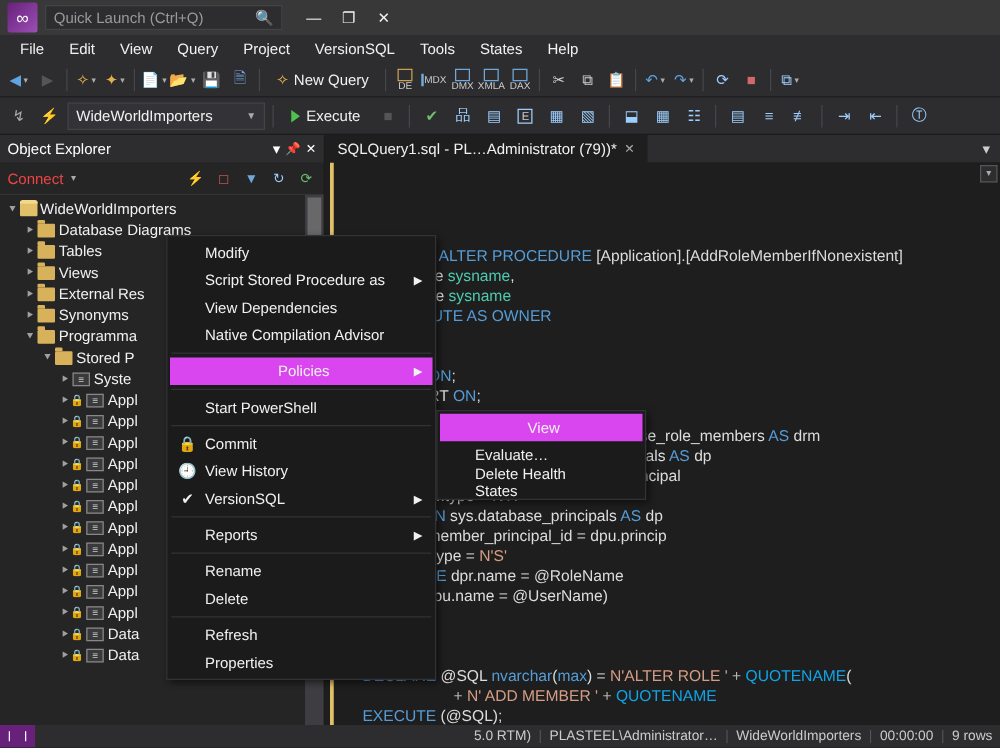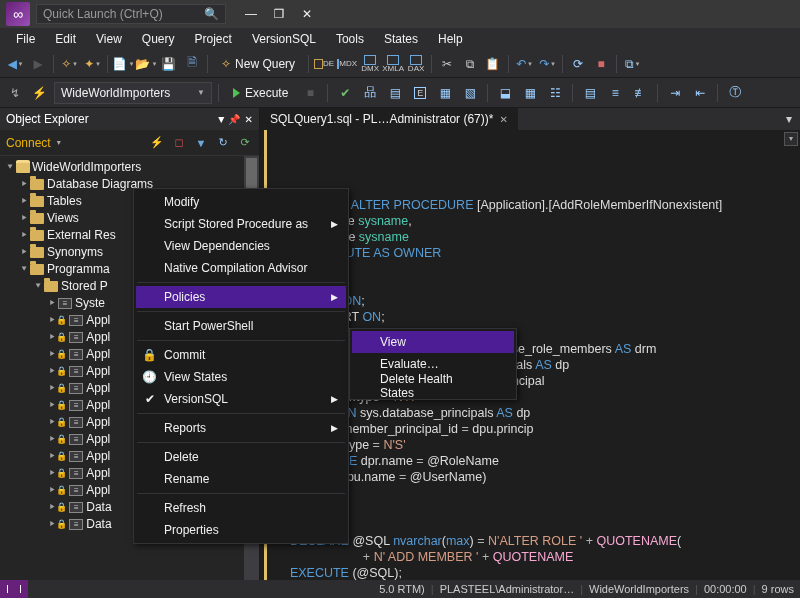--- a/index.html
+++ b/index.html
@@ -24,47 +24,47 @@
   .execbtn { height:22px; padding:0 8px; display:flex; align-items:center; gap:5px; color:#f1f1f1; }
   .execbtn .tri { width:0;height:0;border-left:7px solid #4ec14e;border-top:5px solid transparent;border-bottom:5px solid transparent;}
   .icon-box { display:inline-block; border:1px solid #9ccfff; width:12px; height:10px; }
   .content { position:absolute; top:108px; bottom:18px; left:0; right:0; display:flex; }
   .explorer { width:260px; background:#252526; border-right:1px solid #1b1b1c; display:flex; flex-direction:column; }
   .pane-title { height:22px; background:#2d2d30; color:#fff; padding:0 6px; font-size:12px; display:flex; align-items:center; gap:4px; }
   .pane-title .spacer { flex:1; }
   .pane-title .pin { font-size:10px; }
   .pane-title .x { font-size:10px; }
   .connectbar { height:26px; display:flex; align-items:center; gap:6px; padding:0 6px; border-bottom:1px solid #333; }
-  .connectbar .lbl { color:#eab308; }
+  .connectbar .lbl { color:#ef4444; }
   .connectbar .ico { width:16px; height:16px; display:flex;align-items:center;justify-content:center;font-size:11px;color:#cdcdcd; }
   .tree { flex:1; overflow:hidden; font-size:12px; padding:2px 0; }
   .node { display:flex; align-items:center; height:16px; line-height:16px; color:#f1f1f1; white-space:nowrap; margin:1px 0; }
   .tw { width:12px; text-align:center; font-size:9px; color:#a0a0a0; }
   .db-ico { width:14px; height:12px; margin-right:2px; background:#e2c069; border-radius:1px; position:relative;}
   .db-ico::before{ content:""; position:absolute; left:0; right:0; top:-1px; height:3px; background:#f3d88a; border-radius:2px 2px 0 0;}
   .fold-ico { width:14px; height:11px; margin-right:3px; background:#d8b25a; border-radius:1px; position:relative;}
   .fold-ico::before{content:"";position:absolute;left:0;top:-3px;width:6px;height:3px;background:#d8b25a;border-radius:1px 1px 0 0;}
   .sp-ico { width:14px; height:11px; margin-right:3px; background:#3a3a3d; border:1px solid #888; position:relative;}
   .sp-ico::after{content:"≡";position:absolute;inset:0;font-size:8px;line-height:9px;text-align:center;color:#ccc;}
   .lock { font-size:9px; color:#e0b050; margin-left:-2px; margin-right:2px;}
   .editor-area { flex:1; display:flex; flex-direction:column; background:#1e1e1e; }
   .tabstrip { height:22px; background:#2d2d30; display:flex; align-items:stretch; }
   .tab { background:#1e1e1e; padding:3px 10px; font-size:12px; color:#f1f1f1; display:flex; align-items:center; gap:6px; border-top:0; }
   .tab .x { color:#aaa; font-size:10px;}
   .code { flex:1; background:#1e1e1e; color:#dcdcdc; font-family:Consolas,monospace; font-size:12.5px; line-height:16px; padding:3px 0 0 12px; white-space:pre; overflow:hidden; position:relative; border-left:4px solid #1e1e1e;}
   .code .gutter { position:absolute; left:0; top:0; bottom:0; width:3px; background:#e2c069; }
   .kw { color:#569cd6; }
   .ty { color:#4ec9b0; }
-  .kw2 { color:#f9a8d4; }
+  .kw2 { color:#0ea5e9; }
   .num { color:#b5cea8; }
   .str { color:#d69d85; }
   .op { color:#b4b4b4; }
   .context-menu { position:absolute; background:#1b1b1c; border:1px solid #333337; box-shadow:2px 2px 6px rgba(0,0,0,.6); padding:2px; font-size:12px; z-index:50; }
   .cm-item { height:22px; display:flex; align-items:center; padding:0 24px 0 28px; color:#f1f1f1; cursor:default; position:relative;}
-  .cm-item.hl { background:#4c1d95; }
+  .cm-item.hl { background:#d946ef;justify-content:center; }
   .cm-item .arrow { position:absolute; right:8px; font-size:9px; }
   .cm-ico { position:absolute; left:6px; width:16px; text-align:center; }
   .cm-sep { height:1px; background:#333337; margin:3px 1px; }
   .statusbar { position:absolute; left:0; right:0; bottom:0; height:18px; background:#2d2d30; color:#cccccc; font-size:11px; display:flex; align-items:center; padding-left:8px; }
   .statusbar .purple { width:28px; height:18px; background:#68217a; margin-left:-8px; margin-right:8px; display:flex;align-items:center;justify-content:center;}
   .statusbar .purple span { width:14px;height:8px;border:1px solid #fff;border-top:none;border-bottom:none;}
   .status-right { position:absolute; right:6px; bottom:0; height:18px; display:flex; align-items:center; gap:6px; font-size:11px; color:#ccc;}
   .status-right .div { color:#555; }
   .scroll-v { position:absolute; right:0; top:0; bottom:0; width:15px; background:#3e3e42; }
   .scroll-v .thumb { position:absolute; left:2px; right:2px; background:#686868; }
@@ -109,21 +109,21 @@
   <div class="tb dd" style="color:#cda">📄</div>
   <div class="tb dd" style="color:#e0b050">📂</div>
   <div class="tb" style="color:#7aa7e0">💾</div>
   <div class="tb" style="color:#7aa7e0">🗎</div>
   <div class="sep"></div>
   <div class="newquery">
     <span style="color:#e0b050">✧</span>
     <span>New Query</span>
   </div>
   <div class="sep"></div>
-  <div class="tb" style="font-size:8px;flex-direction:row;line-height:7px">
+  <div class="tb" style="font-size:8px;flex-direction:column;line-height:7px">
       <span class="icon-box" style="border-color:#c8a050"></span>
       <span>DE</span>
     </div>
   <div class="tb" style="font-size:8px;flex-direction:row;line-height:7px">
       <span class="icon-box" style="border-color:#6fa8dc"></span>
       <span>MDX</span>
     </div>
   <div class="tb" style="font-size:8px;flex-direction:column;line-height:7px">
       <span class="icon-box" style="border-color:#6fa8dc"></span>
       <span>DMX</span>
@@ -333,21 +333,21 @@
           <span class="lock">🔒</span>
           <span class="sp-ico"></span>
           <span>Data</span>
         </div>
       </div>
   </div>
 
   <div class="editor-area">
     <div class="tabstrip">
       <div class="tab">
-        <span>SQLQuery1.sql - PL…Administrator (67))*</span>
+        <span>SQLQuery1.sql - PL…Administrator (79))*</span>
         <span class="x">✕</span>
       </div>
       <div style="flex:1"></div>
       <div class="tb">▾</div>
     </div>
     <div class="code" id="code">
       <div class="gutter"></div>
       <div class="split-btn">▾</div>
     <div><span class="kw">CREATE OR ALTER PROCEDURE</span><span> [Application].[AddRoleMemberIfNonexistent]</span></div><div><span>  @RoleName </span><span class="ty">sysname</span><span>,</span></div><div><span>  @UserName </span><span class="ty">sysname</span></div><div><span class="kw">WITH EXECUTE AS OWNER</span></div><div>&nbsp;</div><div>&nbsp;</div><div><span>NOCOUNT </span><span class="kw">ON</span><span>;</span></div><div><span>XACT_ABORT </span><span class="kw">ON</span><span>;</span></div><div>&nbsp;</div><div><span class="kw">OT EXISTS</span><span> (</span><span class="kw">SELECT</span><span> </span><span class="num">1</span><span> </span><span class="kw">FROM</span><span> sys.database_role_members </span><span class="kw">AS</span><span> drm</span></div><div><span>              </span><span class="kw">INNER JOIN</span><span> sys.database_principals </span><span class="kw">AS</span><span> dp</span></div><div><span>              </span><span class="kw">ON</span><span> drm.role_principal_id </span><span class="op">=</span><span> dpr.principal</span></div><div><span>                   pr.type </span><span class="op">=</span><span> </span><span class="str">N'R'</span></div><div><span>               </span><span class="kw">JOIN</span><span> sys.database_principals </span><span class="kw">AS</span><span> dp</span></div><div><span>               m.member_principal_id </span><span class="op">=</span><span> dpu.princip</span></div><div><span>               pu.type </span><span class="op">=</span><span> </span><span class="str">N'S'</span></div><div><span>          </span><span class="kw">WHERE</span><span> dpr.name </span><span class="op">=</span><span> @RoleName</span></div><div><span>          </span><span class="kw">AND</span><span> dpu.name </span><span class="op">=</span><span> @UserName)</span></div><div><span class="kw">N</span></div><div><span class="kw">BEGIN TRY</span></div><div>&nbsp;</div><div><span>    </span><span class="kw">DECLARE</span><span> @SQL </span><span class="kw">nvarchar</span><span>(</span><span class="kw">max</span><span>) </span><span class="op">=</span><span> </span><span class="str">N'ALTER ROLE '</span><span> </span><span class="op">+</span><span> </span><span class="kw2">QUOTENAME</span><span>(</span></div><div><span>                         </span><span class="op">+</span><span> </span><span class="str">N' ADD MEMBER '</span><span> </span><span class="op">+</span><span> </span><span class="kw2">QUOTENAME</span></div><div><span>    </span><span class="kw">EXECUTE</span><span> (@SQL);</span></div></div>
   </div>
@@ -376,38 +376,38 @@
     <div class="cm-item">
       <span>Start PowerShell</span>
     </div>
     <div class="cm-sep"></div>
     <div class="cm-item">
       <span class="cm-ico">🔒</span>
       <span>Commit</span>
     </div>
     <div class="cm-item">
       <span class="cm-ico">🕘</span>
-      <span>View States</span>
+      <span>View History</span>
     </div>
     <div class="cm-item">
       <span class="cm-ico">✔</span>
       <span>VersionSQL</span>
       <span class="arrow">▶</span>
     </div>
     <div class="cm-sep"></div>
     <div class="cm-item">
       <span>Reports</span>
       <span class="arrow">▶</span>
     </div>
     <div class="cm-sep"></div>
     <div class="cm-item">
+      <span>Rename</span>
+    </div>
+    <div class="cm-item">
       <span>Delete</span>
-    </div>
-    <div class="cm-item">
-      <span>Rename</span>
     </div>
     <div class="cm-sep"></div>
     <div class="cm-item">
       <span>Refresh</span>
     </div>
     <div class="cm-item">
       <span>Properties</span>
     </div>
   </div>
 <div class="context-menu" id="submenu" style="left:349px; top:328px; width:168px">

